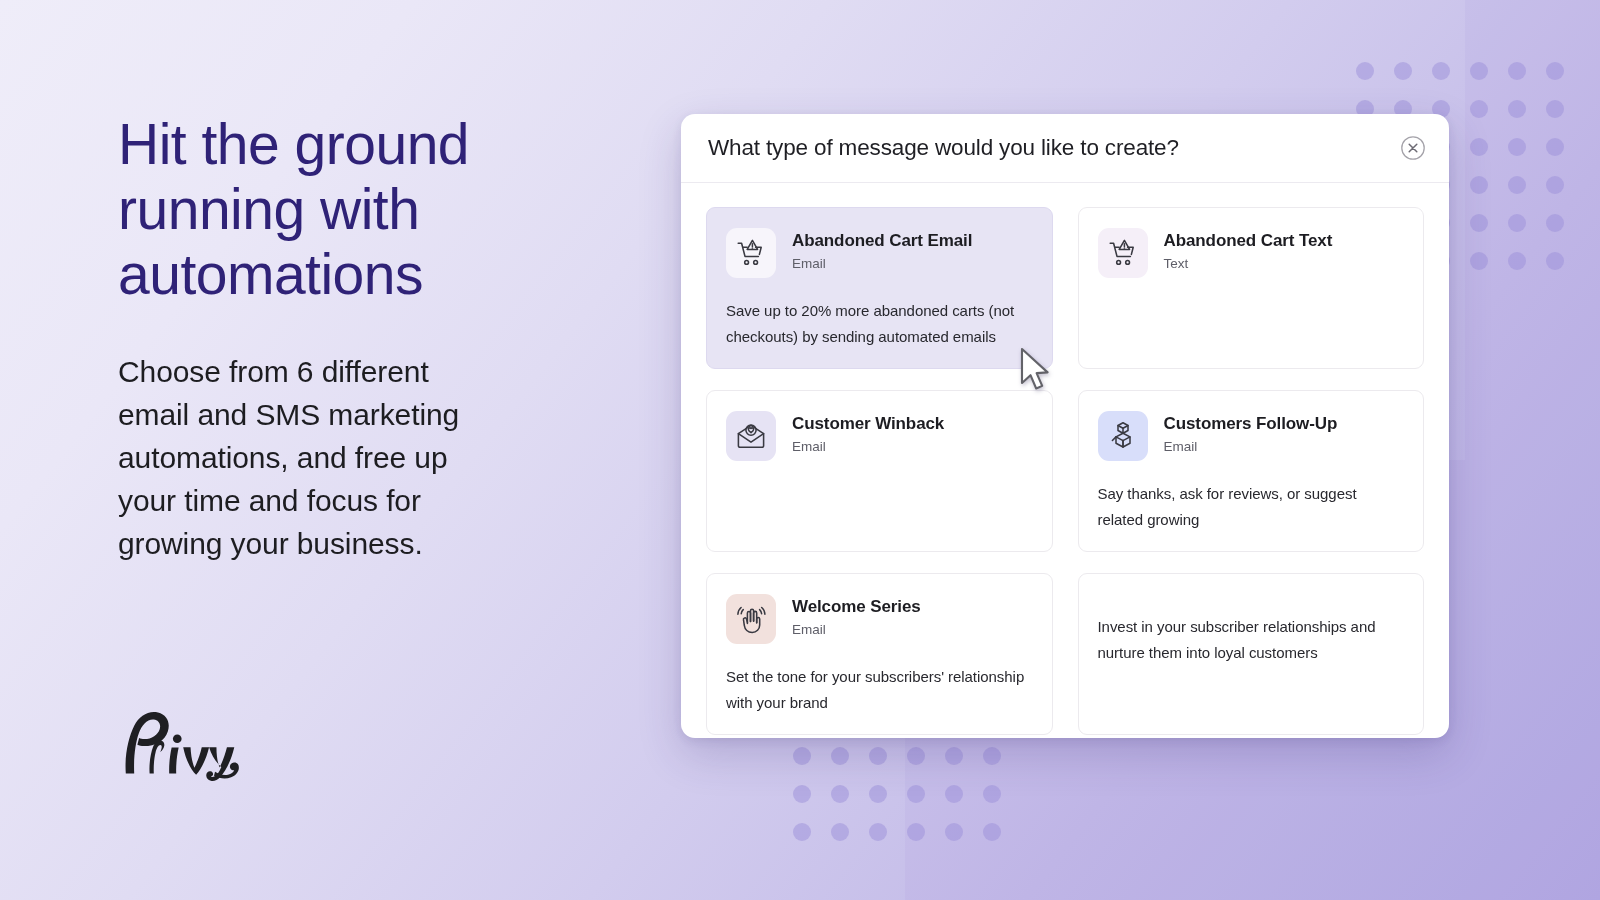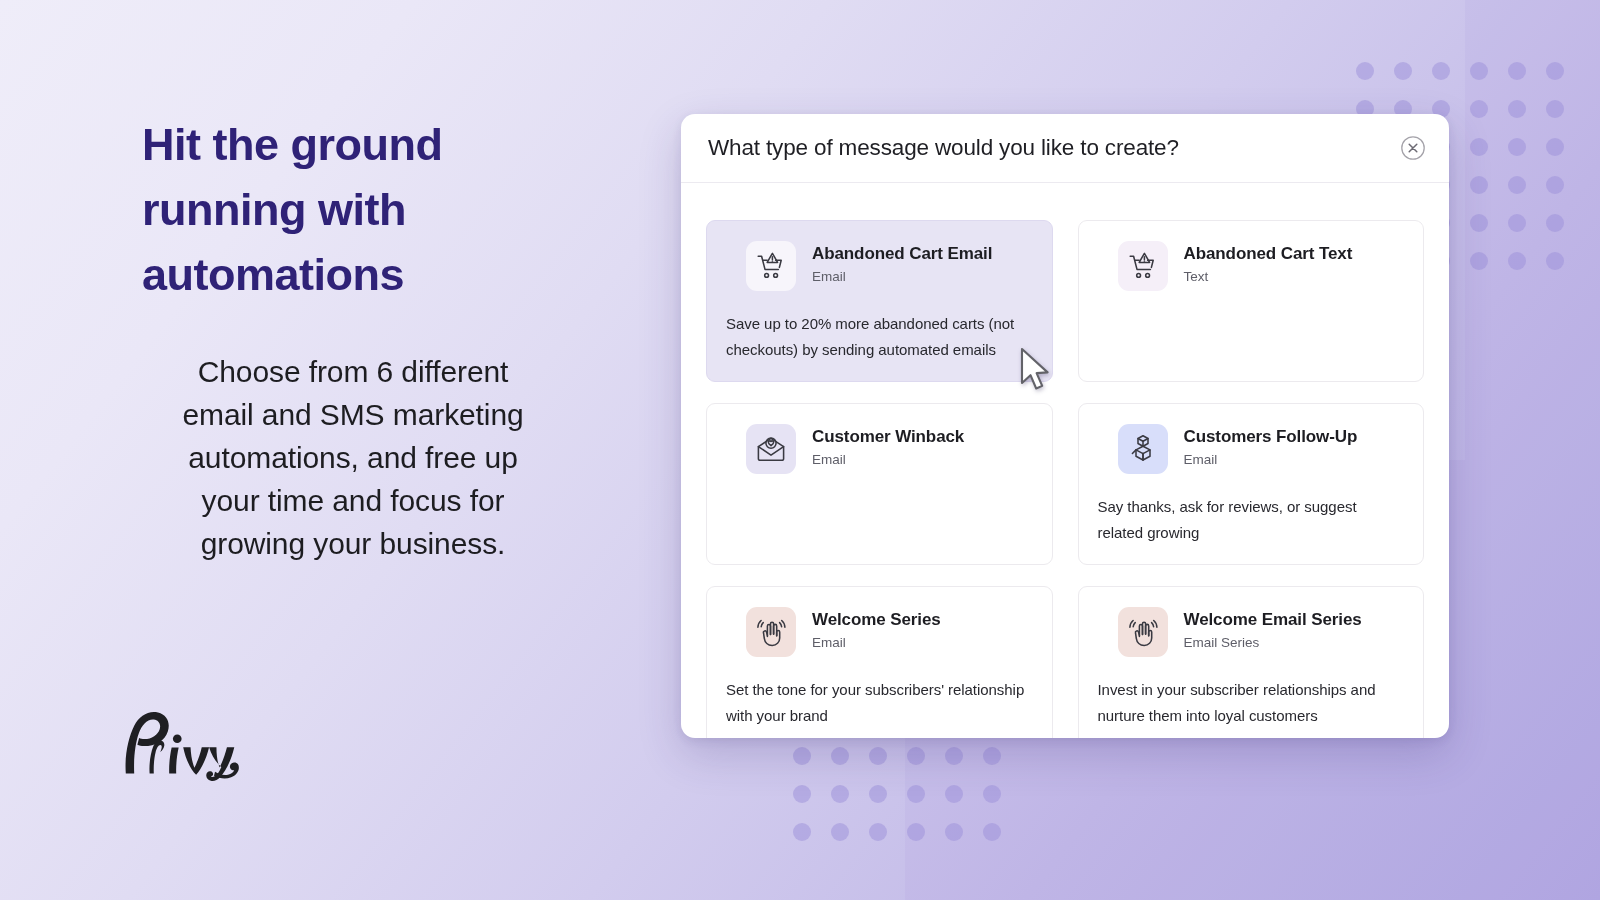--- a/index.html
+++ b/index.html
@@ -52,37 +52,35 @@
   }
 
   
   #left-col {
     position: absolute;
     left: 118px;
     top: 112px;
     width: 470px;
   }
   #headline {
-    font-size: 45px;
+    font-size: 57px;
     line-height: 65px;
-    font-weight: 700;
+    font-weight: 400;
     color: #2f2277;
     letter-spacing: -0.5px;
     white-space: pre-line;
-    margin-left: 24px;
   }
   #subcopy {
     margin-top: 43px;
     font-size: 30px;
     line-height: 43px;
     color: #1d1d21;
     font-weight: 400;
     letter-spacing: -0.1px;
     white-space: pre-line;
-    text-align: center;
   }
 
   
   #brand-logo {
     position: absolute;
     left: 116px;
     top: 706px;
     width: 140px;
     height: 76px;
   }
@@ -94,21 +92,20 @@
     top: 114px;
     width: 768px;
     height: 624px;
     background: #ffffff;
     border-radius: 14px;
     box-shadow: 0 16px 44px rgba(52, 36, 110, 0.20),
                 0 3px 10px rgba(52, 36, 110, 0.10);
     display: flex;
     flex-direction: column;
     overflow: hidden;
-    gap: 13px;
   }
   #modal-header {
     height: 69px;
     flex: 0 0 69px;
     border-bottom: 1px solid #eceaf0;
     display: flex;
     align-items: center;
     padding: 0 26px 0 27px;
     position: relative;
   }
@@ -154,21 +151,20 @@
     flex-direction: column;
   }
   .card.is-hovered {
     background: #e7e4f4;
     border-color: #ddd9ef;
   }
   .card-head {
     display: flex;
     align-items: flex-start;
     gap: 16px;
-    margin-left: 20px;
   }
   .icon-tile {
     width: 50px;
     height: 50px;
     flex: 0 0 50px;
     border-radius: 11px;
     display: flex;
     align-items: center;
     justify-content: center;
   }
@@ -415,38 +411,20 @@
             </div>
       <div class="card-titles">
         <div class="card-title">Welcome Series</div>
         <div class="card-subtitle">Email</div>
       </div>
     </div>
     <div class="card-desc">Set the tone for your subscribers' relationship with your brand</div>
   </div>
 
   <div class="card">
-    <div class="card-head">
-      <div class="icon-tile" style="background: rgb(242, 225, 221);">
-              <svg width="32" height="32" viewBox="0 0 32 32">
-        <path stroke="#3a3a42" stroke-width="1.55" fill="none" stroke-linecap="round" stroke-linejoin="round" d="M12.4 20.5 v-10.4 a1.55 1.55 0 0 1 3.1 0 v8.4"></path>
-        <path stroke="#3a3a42" stroke-width="1.55" fill="none" stroke-linecap="round" stroke-linejoin="round" d="M15.5 18.5 v-10.8 a1.55 1.55 0 0 1 3.1 0 v10.2"></path>
-        <path stroke="#3a3a42" stroke-width="1.55" fill="none" stroke-linecap="round" stroke-linejoin="round" d="M18.6 18.2 v-8.3 a1.55 1.55 0 0 1 3.1 0 v9.6"></path>
-        <path stroke="#3a3a42" stroke-width="1.55" fill="none" stroke-linecap="round" stroke-linejoin="round" d="M21.7 19.9 v-3.9 a1.5 1.5 0 0 1 3 0 v6.1 c0 4.1 -3.2 7.3 -7.5 7.3 c-4.3 0 -7.4 -3 -7.9 -7 l-0.8 -5.6 a1.55 1.55 0 0 1 3 -0.8 l0.9 3.4"></path>
-        <path stroke="#3a3a42" stroke-width="1.55" fill="none" stroke-linecap="round" stroke-linejoin="round" d="M8.2 6.6 c-1.2 1.1 -1.9 2.6 -2 4.2"></path>
-        <path stroke="#3a3a42" stroke-width="1.55" fill="none" stroke-linecap="round" stroke-linejoin="round" d="M6.1 4.5 c-2 1.7 -3.1 4.1 -3.2 6.7"></path>
-        <path stroke="#3a3a42" stroke-width="1.55" fill="none" stroke-linecap="round" stroke-linejoin="round" d="M24.6 6.6 c1.2 1.1 1.9 2.6 2 4.2"></path>
-        <path stroke="#3a3a42" stroke-width="1.55" fill="none" stroke-linecap="round" stroke-linejoin="round" d="M26.7 4.5 c2 1.7 3.1 4.1 3.2 6.7"></path>
-      </svg>
-            </div>
-      <div class="card-titles">
-        <div class="card-title">Welcome Email Series</div>
-        <div class="card-subtitle">Email Series</div>
-      </div>
-    </div>
     <div class="card-desc">Invest in your subscriber relationships and nurture them into loyal customers</div>
   </div>
 </div>
 
   </div>
 
   <div id="cursor">
     <svg width="34" height="46" viewBox="0 0 34 46">
       <path d="M3 2 L3 36 L11.5 28.2 L17.2 41.5 L23.2 38.9 L17.6 26.1 L28.6 25.4 Z" fill="#ffffff" stroke="#636369" stroke-width="2.1" stroke-linejoin="round"></path>
     </svg>

